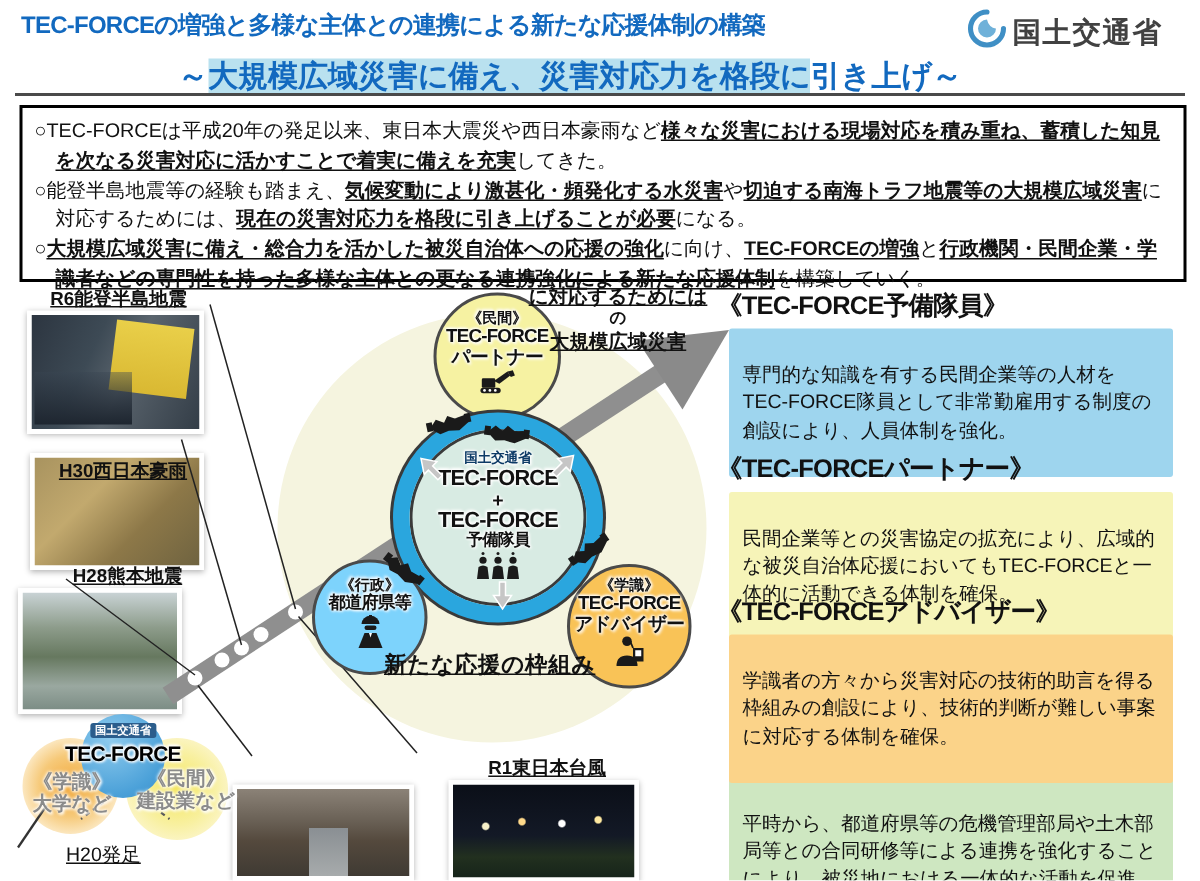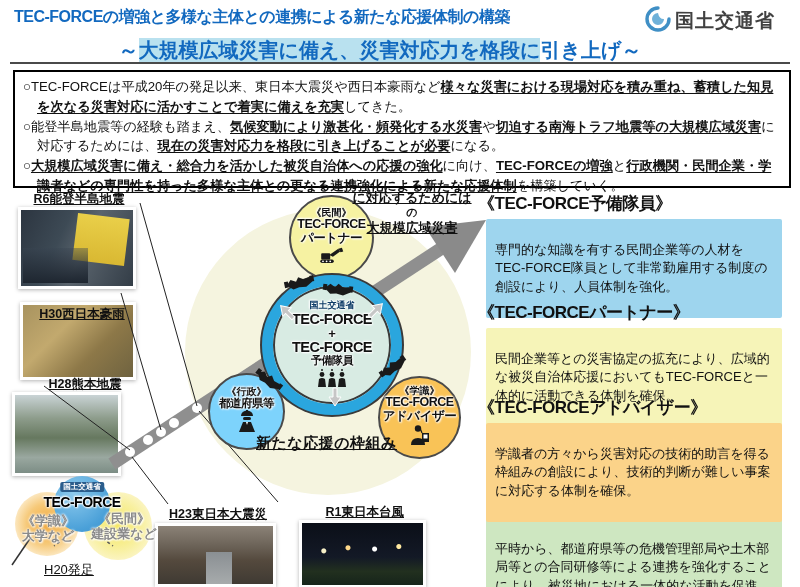--- a/index.html
+++ b/index.html
@@ -147,21 +147,20 @@
       <div class="sign"></div>
       <div class="crowd"></div>
     </div>
 
   <div class="photo-label" style="left:26px;top:286px;width:112px;margin-top:20px;">H30西日本豪雨</div>
   <div class="photo photo-h30"></div>
 
   <div class="photo-label" style="left:30px;top:376px;width:110px;">H28熊本地震</div>
   <div class="photo photo-h28"></div>
 
-  <div class="photo-label" style="left:158px;top:506px;width:120px;">H23東日本大震災</div>
   <div class="photo photo-h23">
       <div class="road"></div>
     </div>
 
   <div class="photo-label" style="left:294px;top:504px;width:110px;text-align:right;">R1東日本台風</div>
   <div class="photo photo-r1"></div>
 
   <div class="glow glow-academia"></div>
   <div class="glow glow-private"></div>
   <div class="f-circle">

